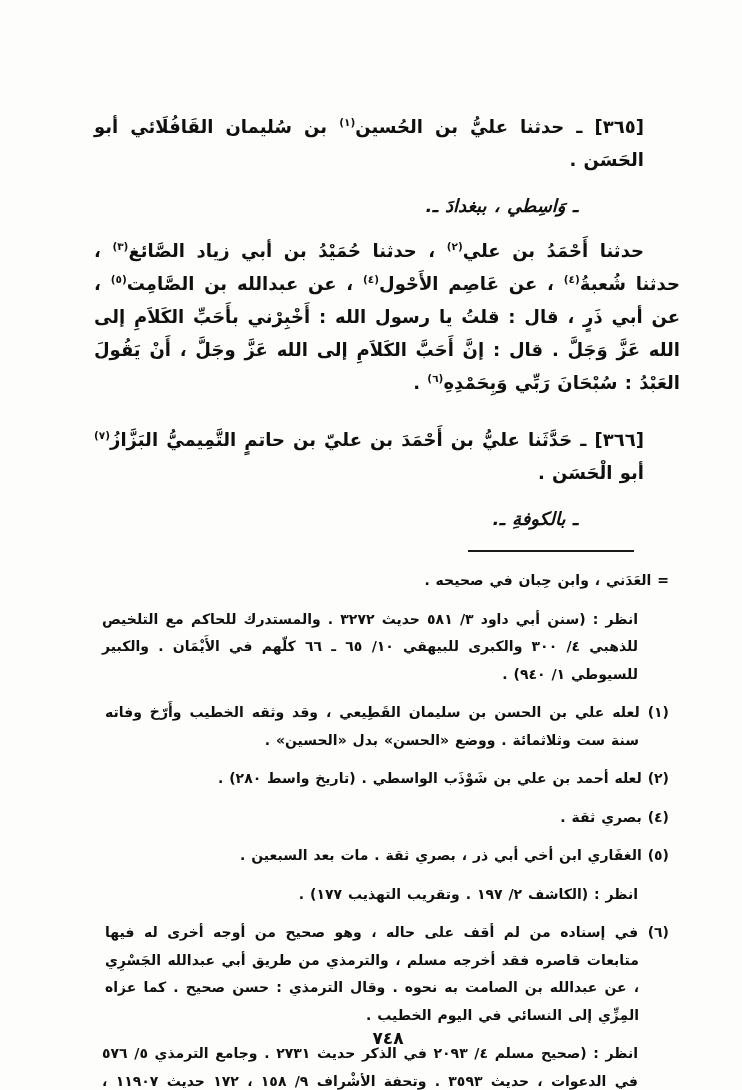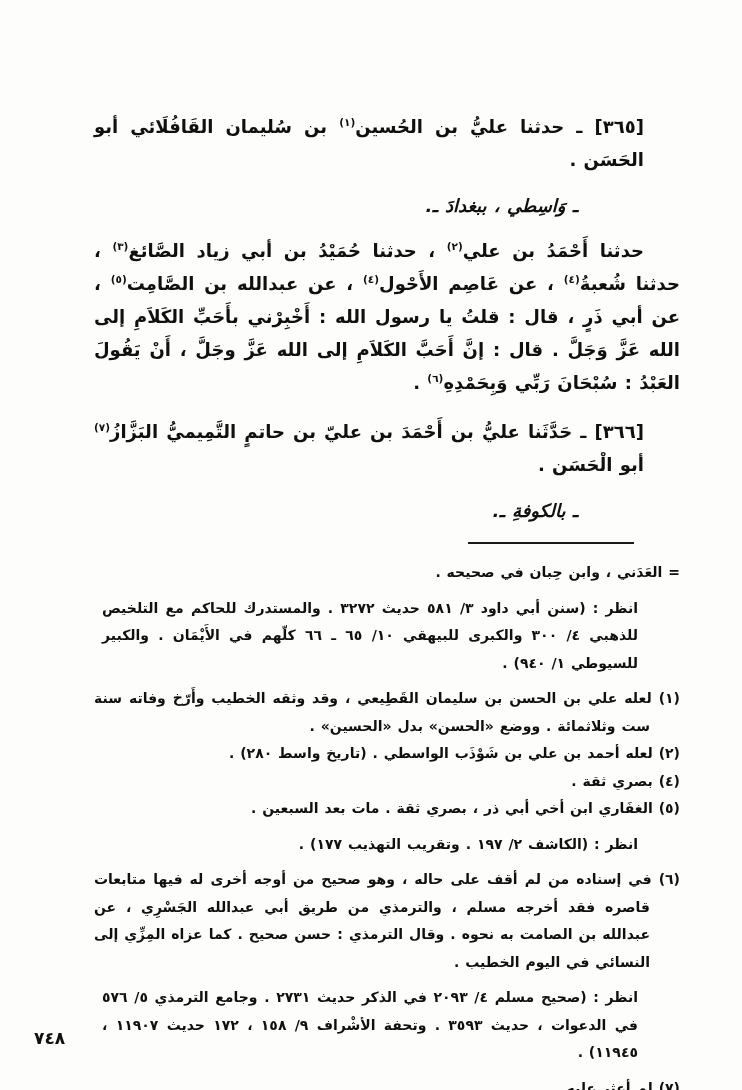--- a/index.html
+++ b/index.html
@@ -21,21 +21,21 @@
   }
   
   .main-text {
     font-size: 18px;
     font-weight: 700;
     line-height: 33px;
     text-align: justify;
     word-spacing: 1px;
   }
   .heading { margin: 0; padding-right: 36px; }
-  .heading.second { margin-top: 16px; }
+  .heading.second { margin-top: 24px; }
   .location {
     margin: 13px 102px 12px 0;
     text-align: right;
     text-justify: none;
     text-align-last: right;
     font-style: italic;
   }
   .body-par { margin: 9px 0 0 0; text-indent: 36px; }
   sup.fn-mark {
     font-size: 10.5px;
@@ -50,28 +50,28 @@
     border: 0; border-top: 2px solid #1b1b1b;
     margin: 15px 46px 15px auto;
   }
   .footnotes {
     font-size: 14px;
     font-weight: 700;
     line-height: 27.5px;
     text-align: justify;
     word-spacing: 1px;
   }
-  .fn-item { margin: 0; padding-right: 30px; text-indent: -30px; }
+  .fn-item { margin: 11px; padding-right: 30px; text-indent: -30px; }
   .fn-marker { white-space: pre; }
   .fn-ref-line { margin: 8px; padding-right: 34px; }
   
   .page-number {
     position: absolute;
     bottom: 42px; left: 0; right: 0;
-    text-align: left;
+    text-align: center;
     font-size: 17px;
     font-weight: 700;
     letter-spacing: 2px;
   }
 </style>
 </head>
 <body>
 
 <div class="page">
 

